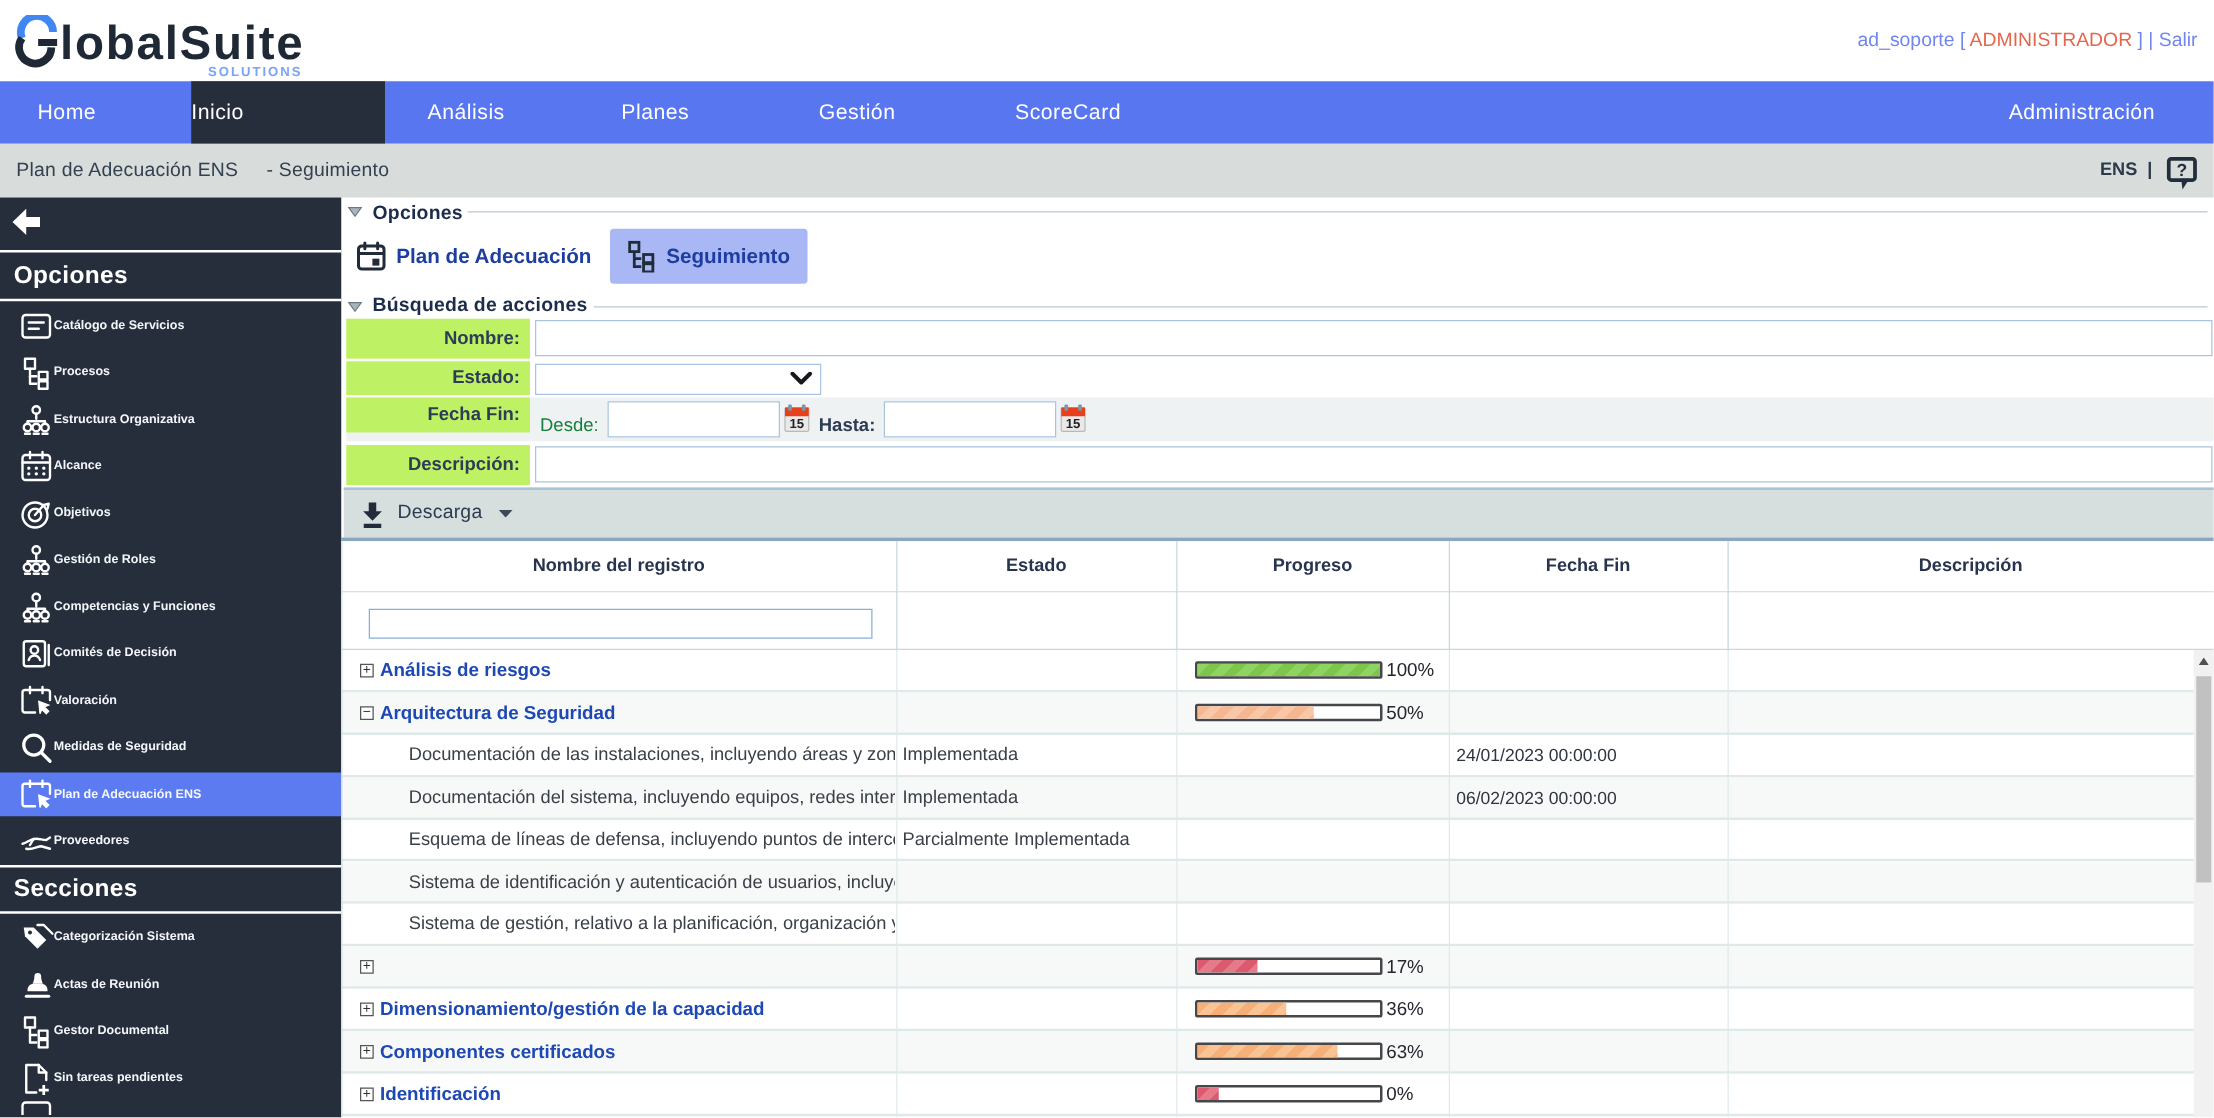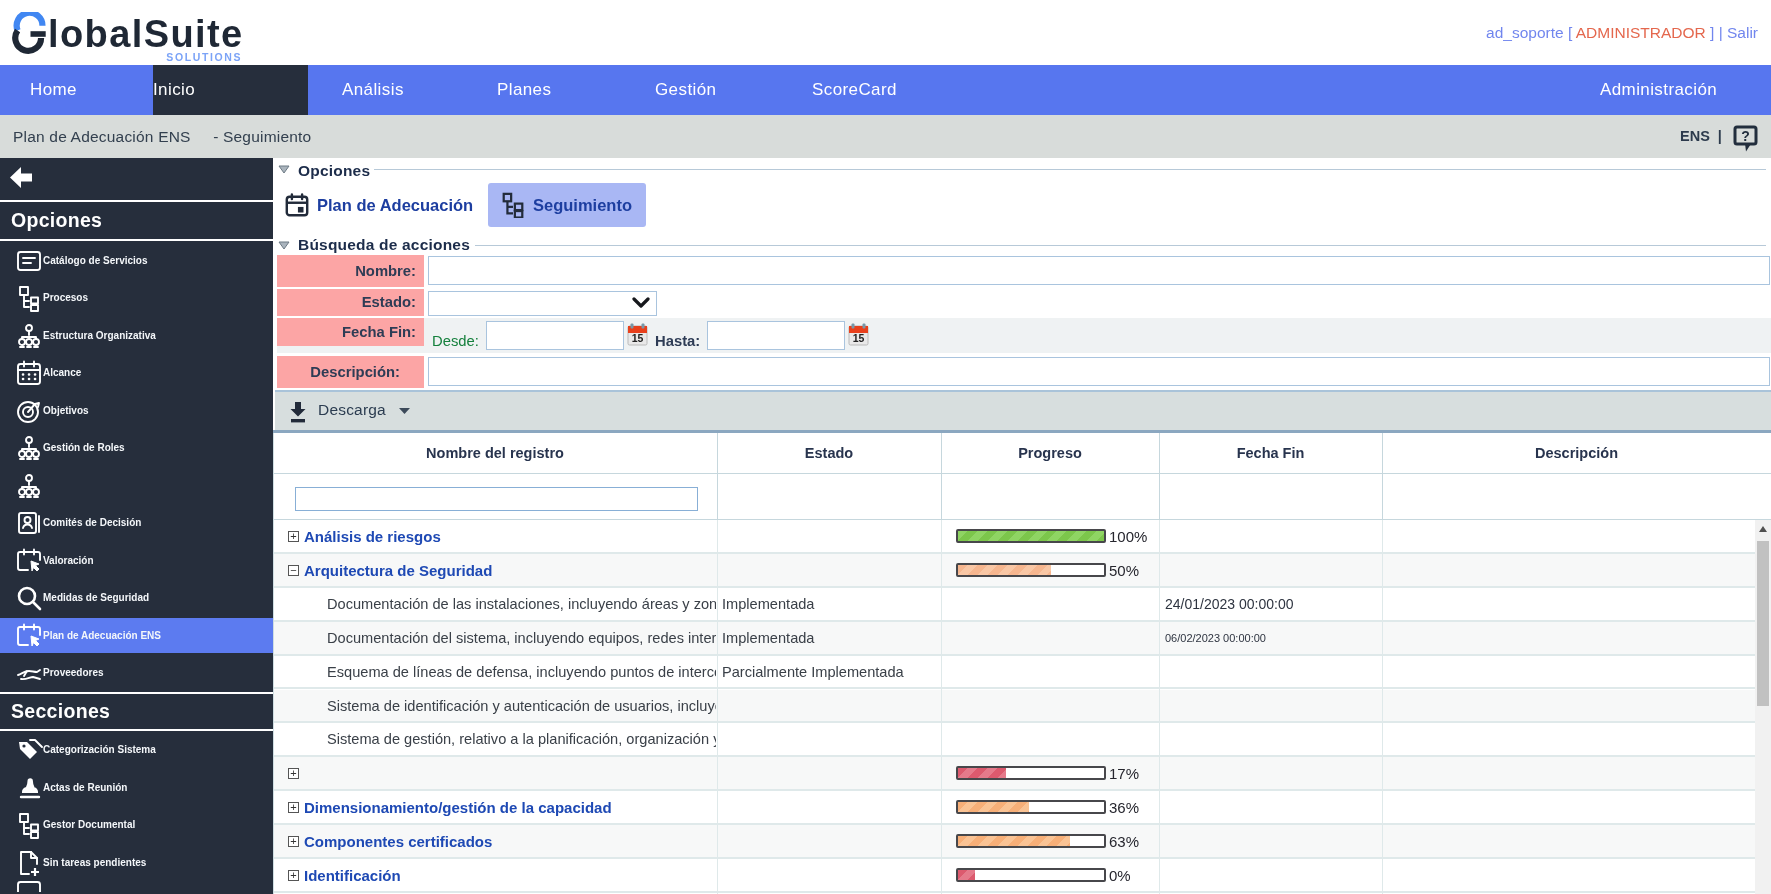--- a/index.html
+++ b/index.html
@@ -3,21 +3,21 @@
 <style>
 *{margin:0;padding:0;box-sizing:border-box}
 html,body{width:1771px;height:894px;overflow:hidden}
 body{font-family:"Liberation Sans",sans-serif;position:relative;background:#fff}
 .abs{position:absolute}
 .nav{position:absolute;top:0;height:48px;line-height:48px;color:#fff;font-size:17px;text-align:left;letter-spacing:.4px}
 .sideitem{position:absolute;left:0;width:273px;height:38px;color:#eef2f6}
 .sideitem .ic{position:absolute;left:15px;top:5px;width:28px;height:28px}
 .sideitem .tx{position:absolute;left:43px;top:0;height:38px;line-height:38px;font-size:10px;letter-spacing:0;font-weight:bold;color:#f4f7fa}
 .shead{position:absolute;left:11px;color:#fff;font-size:19.5px;font-weight:bold;letter-spacing:.3px}
-.lbl{position:absolute;background:#fca5a5;color:#2e3c55;font-weight:bold;font-size:14.8px;text-align:right}
+.lbl{position:absolute;background:#bef264;color:#2e3c55;font-weight:bold;font-size:14.8px;text-align:right}
 .inp{position:absolute;background:#fff;border:1px solid #a9c4de}
 .legend-tx{position:absolute;font-weight:bold;font-size:15.5px;color:#1c2c4a;letter-spacing:.2px}
 .legend-ln{position:absolute;height:1px;background:#b7c9d8}
 .hdrcell{position:absolute;top:0;height:41px;line-height:41px;text-align:center;font-weight:bold;font-size:14.5px;color:#28344e}
 .grp{font-weight:bold;font-size:15px;color:#1e49b4}
 .sub{font-size:14.6px;color:#3a4048}
 .pct{position:absolute;font-size:15px;color:#26262e}
 .bar{position:absolute;width:150px;height:14px;border:2px solid #47474b;border-radius:2px;background:#fff;overflow:hidden}
 </style></head>
 <body>
@@ -37,21 +37,21 @@
 </div>
 
 <div class="abs" style="left:0;top:65px;width:1771px;height:50px;background:#5776ef"></div>
 <div class="abs" style="left:153px;top:65px;width:155px;height:50px;background:#262e3c"></div>
 <div class="nav" style="left:30px;width:90px;top:66px">Home</div>
 <div class="nav" style="left:153px;width:155px;top:66px">Inicio</div>
 <div class="nav" style="left:342px;width:90px;top:66px">Análisis</div>
 <div class="nav" style="left:497px;width:90px;top:66px">Planes</div>
 <div class="nav" style="left:655px;width:90px;top:66px">Gestión</div>
 <div class="nav" style="left:812px;width:90px;top:66px">ScoreCard</div>
-<div class="nav" style="left:1600px;width:160px;top:66px;">Administración</div>
+<div class="nav" style="left:1564px;width:160px;top:66px;text-align:right">Administración</div>
 
 <div class="abs" style="left:0;top:115px;width:1771px;height:43px;background:#d8dcda"></div>
 <div class="abs" style="left:13px;top:115px;height:43px;line-height:43px;font-size:15.5px;letter-spacing:.2px;color:#33404f">Plan de Adecuación ENS&nbsp;&nbsp;&nbsp;&nbsp;&nbsp;- Seguimiento</div>
 <div class="abs" style="left:1680px;top:115px;height:43px;line-height:43px;font-size:14.5px;font-weight:bold;color:#2c3a4c">ENS&nbsp;&nbsp;|</div>
 <svg class="abs" style="left:1733px;top:124px" width="26" height="30" viewBox="0 0 26 30">
  <rect x="2" y="3" width="21" height="17" rx="2" fill="none" stroke="#222e3d" stroke-width="3"></rect>
  <path d="M12 19h6.5L13 27.5 12.2 21z" fill="#222e3d"></path>
  <text x="12.5" y="16.5" text-anchor="middle" font-size="14" font-weight="bold" fill="#222e3d" font-family="Liberation Sans,sans-serif">?</text>
 </svg>
 <div class="abs" style="left:0;top:158px;width:273px;height:736px;background:#262e3c"></div>
@@ -120,20 +120,21 @@
   </div>
 <div class="sideitem" style="top:466.5px">
     <span class="ic"><svg viewBox="0 0 28 28">
         <circle cx="14" cy="6" r="3" stroke="#fff" stroke-width="1.9" fill="none" stroke-linecap="round" stroke-linejoin="round"></circle>
         <path d="M14 9v4M7 17v-2h14v2" stroke="#fff" stroke-width="1.9" fill="none" stroke-linecap="round" stroke-linejoin="round"></path>
         <circle cx="7" cy="20" r="3" stroke="#fff" stroke-width="1.9" fill="none" stroke-linecap="round" stroke-linejoin="round"></circle>
         <circle cx="14" cy="20" r="3" stroke="#fff" stroke-width="1.9" fill="none" stroke-linecap="round" stroke-linejoin="round"></circle>
         <circle cx="21" cy="20" r="3" stroke="#fff" stroke-width="1.9" fill="none" stroke-linecap="round" stroke-linejoin="round"></circle>
         <path d="M5 25h4M12 25h4M19 25h4" stroke="#fff" stroke-width="1.9" fill="none" stroke-linecap="round" stroke-linejoin="round"></path>
       </svg></span>
+    <span class="tx">Competencias y Funciones</span>
   </div>
 <div class="sideitem" style="top:504.0px">
     <span class="ic"><svg viewBox="0 0 28 28">
         <rect x="4" y="4" width="17" height="20" rx="2" stroke="#fff" stroke-width="1.9" fill="none" stroke-linecap="round" stroke-linejoin="round"></rect>
         <circle cx="12.5" cy="11" r="3" stroke="#fff" stroke-width="1.9" fill="none" stroke-linecap="round" stroke-linejoin="round"></circle>
         <path d="M8 19c.7-2.5 2.4-3.5 4.5-3.5S16.3 16.5 17 19" stroke="#fff" stroke-width="1.9" fill="none" stroke-linecap="round" stroke-linejoin="round"></path>
         <path d="M24 7v16" stroke="#fff" stroke-width="1.9" fill="none" stroke-linecap="round" stroke-linejoin="round"></path>
       </svg></span>
     <span class="tx">Comités de Decisión</span>
   </div>
@@ -264,21 +265,21 @@
 <text x="10.5" y="20" text-anchor="middle" font-size="10.5" font-weight="bold" fill="#222" font-family="Liberation Sans,sans-serif">15</text>
 </svg>
 <svg class="abs" style="left:848px;top:322px" width="21" height="27" viewBox="0 0 21 27">
 <rect x="1" y="4" width="19" height="19" rx="1.5" fill="#e9e9e9" stroke="#b9b9b9" stroke-width="1"></rect>
 <rect x="1" y="4" width="19" height="7" fill="#e8401c"></rect>
 <rect x="3.5" y="1.5" width="3" height="5" rx="1" fill="#7a98a8"></rect>
 <rect x="14.5" y="1.5" width="3" height="5" rx="1" fill="#7a98a8"></rect>
 <text x="10.5" y="20" text-anchor="middle" font-size="10.5" font-weight="bold" fill="#222" font-family="Liberation Sans,sans-serif">15</text>
 </svg>
 
-<div class="lbl" style="left:277px;top:356px;width:147px;height:32px;line-height:32px;padding-right:24px">Descripción:</div>
+<div class="lbl" style="left:277px;top:356px;width:147px;height:32px;line-height:32px;padding-right:8px">Descripción:</div>
 <div class="inp" style="left:428px;top:357px;width:1342px;height:29px"></div>
 
 <div class="abs" style="left:275px;top:390px;width:1496px;height:40px;background:#d7dede;border-top:2px solid #a9c3d9"></div>
 <svg class="abs" style="left:288px;top:401px" width="20" height="22" viewBox="0 0 20 22">
 <path d="M7 1h6v7h4.5L10 15.5 2.5 8H7z" fill="#222b3a"></path>
 <rect x="3" y="18" width="14" height="3.4" fill="#222b3a"></rect>
   </svg>
 <div class="abs" style="left:318px;top:390px;height:40px;line-height:40px;font-size:15.5px;color:#2b3c50;letter-spacing:.2px">Descarga</div>
 <svg class="abs" style="left:398px;top:407px" width="13" height="8" viewBox="0 0 13 8">
     <path d="M1 1l5.5 6L12 1z" fill="#3c4a5a"></path>
@@ -310,21 +311,21 @@
     <div style="position:absolute;left:0;top:0;height:100%;width:93px;background:repeating-linear-gradient(135deg,#f6b68f 0 7px,#f9c7a5 7px 14px)"></div>
   </div>
 <div class="pct" style="left:1109px;top:553.9px;height:33.9px;line-height:33.9px">50%</div>
 <div class="abs" style="left:273px;top:587.8px;width:1482px;height:33.9px;background:#ffffff;border-bottom:2px solid #dfe9ea"></div>
 <div class="abs sub" style="left:327px;top:587.8px;width:389px;height:33.9px;line-height:33.9px;overflow:hidden;white-space:nowrap">Documentación de las instalaciones, incluyendo áreas y zonas</div>
 <div class="abs sub" style="left:722px;top:587.8px;height:33.9px;line-height:33.9px">Implementada</div>
 <div class="abs" style="left:1165px;top:587.8px;height:33.9px;line-height:33.9px;font-size:14px;color:#2e3440">24/01/2023 00:00:00</div>
 <div class="abs" style="left:273px;top:621.7px;width:1482px;height:33.9px;background:#f7f8f8;border-bottom:2px solid #dfe9ea"></div>
 <div class="abs sub" style="left:327px;top:621.7px;width:389px;height:33.9px;line-height:33.9px;overflow:hidden;white-space:nowrap">Documentación del sistema, incluyendo equipos, redes internas</div>
 <div class="abs sub" style="left:722px;top:621.7px;height:33.9px;line-height:33.9px">Implementada</div>
-<div class="abs" style="left:1165px;top:621.7px;height:33.9px;line-height:33.9px;font-size:11px;color:#2e3440">06/02/2023 00:00:00</div>
+<div class="abs" style="left:1165px;top:621.7px;height:33.9px;line-height:33.9px;font-size:14px;color:#2e3440">06/02/2023 00:00:00</div>
 <div class="abs" style="left:273px;top:655.6px;width:1482px;height:33.9px;background:#ffffff;border-bottom:2px solid #dfe9ea"></div>
 <div class="abs sub" style="left:327px;top:655.6px;width:389px;height:33.9px;line-height:33.9px;overflow:hidden;white-space:nowrap">Esquema de líneas de defensa, incluyendo puntos de interconexión</div>
 <div class="abs sub" style="left:722px;top:655.6px;height:33.9px;line-height:33.9px">Parcialmente Implementada</div>
 <div class="abs" style="left:273px;top:689.5px;width:1482px;height:33.9px;background:#f7f8f8;border-bottom:2px solid #dfe9ea"></div>
 <div class="abs sub" style="left:327px;top:689.5px;width:389px;height:33.9px;line-height:33.9px;overflow:hidden;white-space:nowrap">Sistema de identificación y autenticación de usuarios, incluyendo</div>
 <div class="abs" style="left:273px;top:723.4px;width:1482px;height:33.9px;background:#ffffff;border-bottom:2px solid #dfe9ea"></div>
 <div class="abs sub" style="left:327px;top:723.4px;width:389px;height:33.9px;line-height:33.9px;overflow:hidden;white-space:nowrap">Sistema de gestión, relativo a la planificación, organización y control</div>
 <div class="abs" style="left:273px;top:757.3px;width:1482px;height:33.9px;background:#f7f8f8;border-bottom:2px solid #dfe9ea"></div>
 <div class="abs" style="left:288px;top:768.3px;width:11px;height:11px;border:1px solid #555;background:#fff;font-size:11px;line-height:9px;text-align:center;color:#333">+</div>
 <div class="abs grp" style="left:304px;top:797px;height:33.9px;line-height:33.9px">Adquisición de nuevos componentes</div>

